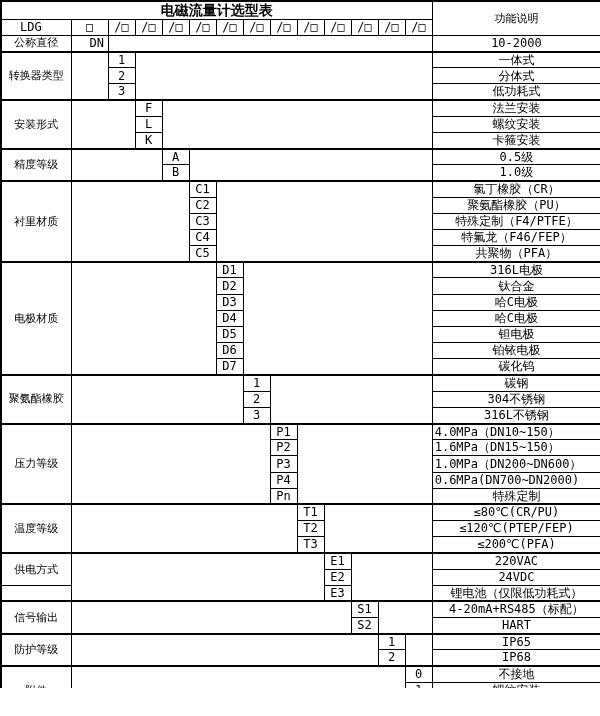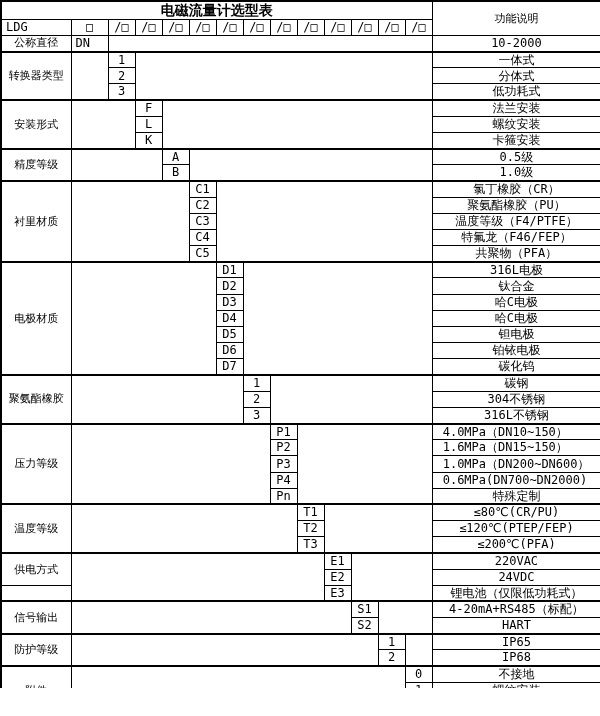--- a/index.html
+++ b/index.html
@@ -8,22 +8,22 @@
         border:2px solid #000;font-family:"DejaVu Sans Mono","DejaVu Sans",monospace;
         font-size:12px;color:#000;}
   td{border:1px solid #000;padding:0;text-align:center;vertical-align:middle;
      overflow:hidden;white-space:nowrap;line-height:1.05;}
   tr{height:16px;}
   tr.titlerow{height:18px;}
   tr.gs td{border-top:2px solid #000;}
   td.title{font-weight:bold;font-size:14px;font-family:"DejaVu Sans","Liberation Sans",sans-serif;}
   td.fnhdr{font-weight:normal;font-size:11px;font-family:"DejaVu Sans","Liberation Sans",sans-serif;}
   td.glabel{font-size:11px;}
-  td.ldg,td.dncode{text-align:left;padding-left:4px;}
-  td.al{text-align:left;padding-left:10px;}
+  td.ldg,td.dncode{text-align:left;padding-left:18px;}
+  td.al{text-align:left;padding-left:2px;}
 </style>
 </head>
 <body>
 
 <div class="sheet">
 <table>
   <colgroup>
     <col style="width:70px">
         <col style="width:37px">
     <col style="width:27px">
@@ -121,21 +121,21 @@
     <td>C1</td>
     <td rowspan="5" colspan="8"></td>
     <td>氯丁橡胶（CR）</td>
   </tr>
   <tr>
     <td>C2</td>
     <td>聚氨酯橡胶（PU）</td>
   </tr>
   <tr>
     <td>C3</td>
-    <td>温度等级（F4/PTFE）</td>
+    <td>特殊定制（F4/PTFE）</td>
   </tr>
   <tr>
     <td>C4</td>
     <td>特氟龙（F46/FEP）</td>
   </tr>
   <tr>
     <td>C5</td>
     <td>共聚物（PFA）</td>
   </tr>
 

